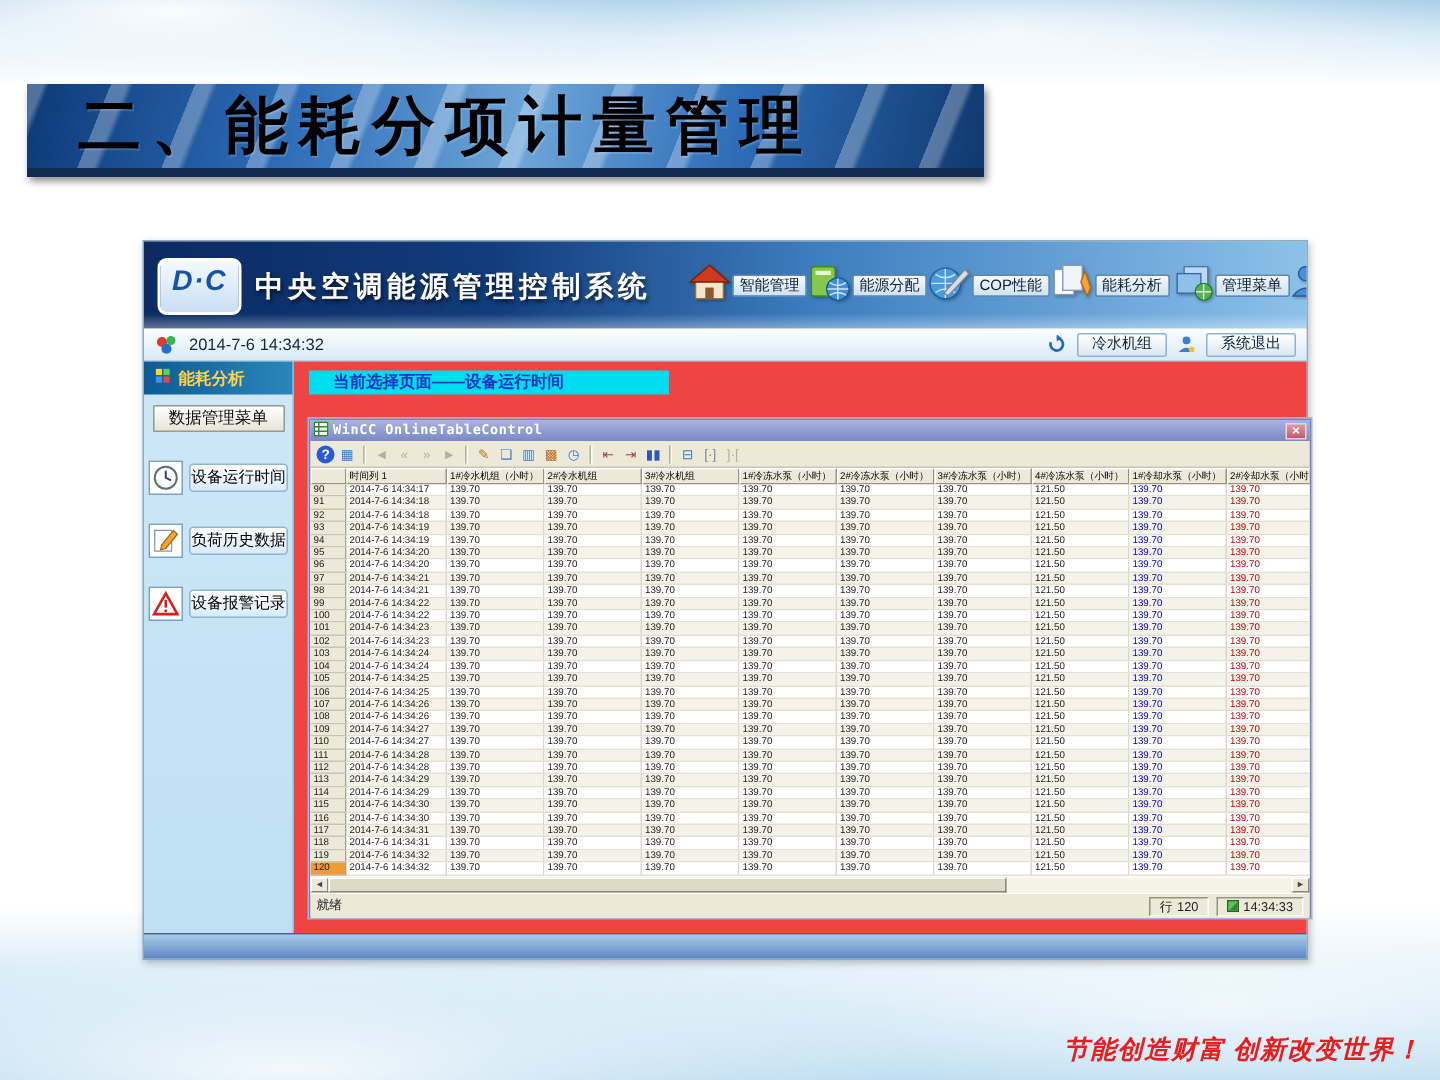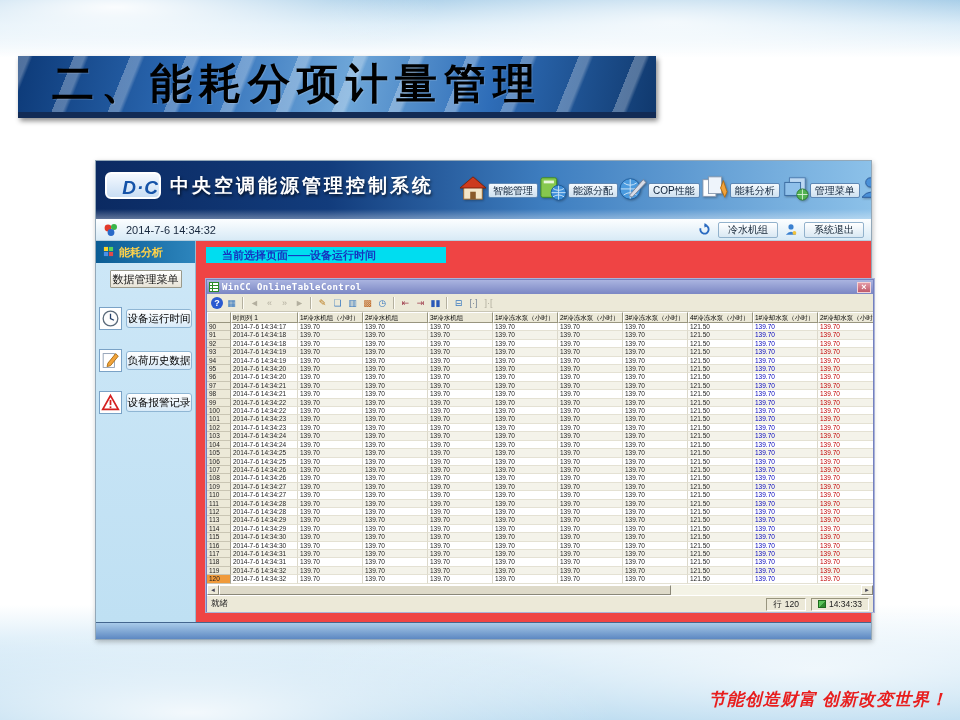--- a/index.html
+++ b/index.html
@@ -27,23 +27,23 @@
 
   
   .app { position:absolute; left:95px; top:160px; width:777px; height:480px;
     background:#b9e3f5; border:1px solid #93a8b8; box-shadow:1px 2px 5px rgba(0,0,0,.25); }
 
   .app-header { position:absolute; left:0; top:0; width:100%; height:58px; overflow:hidden;
     background:linear-gradient(90deg,#0b2a62 0%,#123c7c 30%,#3e7ec0 58%,#8cc1e9 100%); }
   .app-header::after { content:""; position:absolute; left:0; bottom:0; width:100%; height:10px;
     background:linear-gradient(180deg,rgba(255,255,255,0),rgba(255,255,255,.35)); }
   .brand { position:absolute; left:9px; top:11px; display:flex; align-items:center; gap:9px; }
-  .logo { width:56px; height:27px; border:2px solid #fff; border-radius:6px;
+  .logo { width:56px; height:38px; border:2px solid #fff; border-radius:6px;
     background:linear-gradient(180deg,#f4f9ff,#c9def4); color:#1553a8; font-weight:bold;
-    font-style:italic; font-size:19px; text-align:right; line-height:27px; letter-spacing:1px; }
+    font-style:italic; font-size:19px; text-align:center; line-height:27px; letter-spacing:1px; }
   .brand-title { color:#fff; font-size:19px; font-weight:bold; letter-spacing:3px;
     text-shadow:1px 2px 3px rgba(0,0,0,.65); white-space:nowrap; }
   .header-nav { position:absolute; left:352px; right:2px; top:2px; height:54px;
     display:flex; justify-content:space-between; align-items:center; padding:0 10px; }
   .nav-btn { display:flex; align-items:center; cursor:pointer; }
   .nav-btn svg { width:30px; height:26px; filter:drop-shadow(1px 1px 1px rgba(0,0,0,.3)); }
   .nav-label { margin-top:1px; font-size:10px; color:#0c2038; line-height:13px; padding:0 4px;
     background:linear-gradient(180deg,#f4f9fd,#cfe1f0); border:1px solid #5d87b5; border-radius:2px; white-space:nowrap; }
 
   .infobar { position:absolute; left:0; top:58px; width:100%; height:22px;
@@ -54,21 +54,21 @@
     border:1px solid #92b2cc; border-radius:2px; background:linear-gradient(180deg,#ffffff,#d9e8f3);
     color:#123; cursor:pointer; }
   .ib-icon svg { display:block; }
 
   
   .sidebar { position:absolute; left:0; top:80px; width:100px; bottom:17px;
     background:linear-gradient(180deg,#cde7f7,#bfe0f3); border-right:1px solid #96bbd4; }
   .side-header { height:22px; background:linear-gradient(90deg,#0b5c94,#2d85bd);
     color:#ffd24a; font-size:11px; font-weight:bold; display:flex; align-items:center;
     gap:5px; padding-left:7px; }
-  .side-menu-btn { display:block; margin:7px auto 0; width:72px; height:18px; font-size:11px;
+  .side-menu-btn { display:block; margin:7px auto 0; width:88px; height:18px; font-size:11px;
     color:#111; background:linear-gradient(180deg,#ffffff,#e7e3d6); border:1px solid #9a9a8c;
     border-radius:1px; text-align:center; line-height:16px; cursor:pointer; }
   .side-item { display:flex; align-items:center; gap:4px; margin:19px 3px 0 3px; }
   .side-icon { width:23px; height:23px; background:#fff; border:1px solid #7aa2c6;
     display:flex; align-items:center; justify-content:center; flex:none; }
   .side-icon svg { width:19px; height:19px; }
   .side-label { flex:1; font-size:10.5px; color:#000; height:19px; line-height:17px;
     text-align:center; background:linear-gradient(180deg,#ffffff,#d8eaf8);
     border:1px solid #8fb6d4; border-radius:3px; cursor:pointer; white-space:nowrap; }
 

